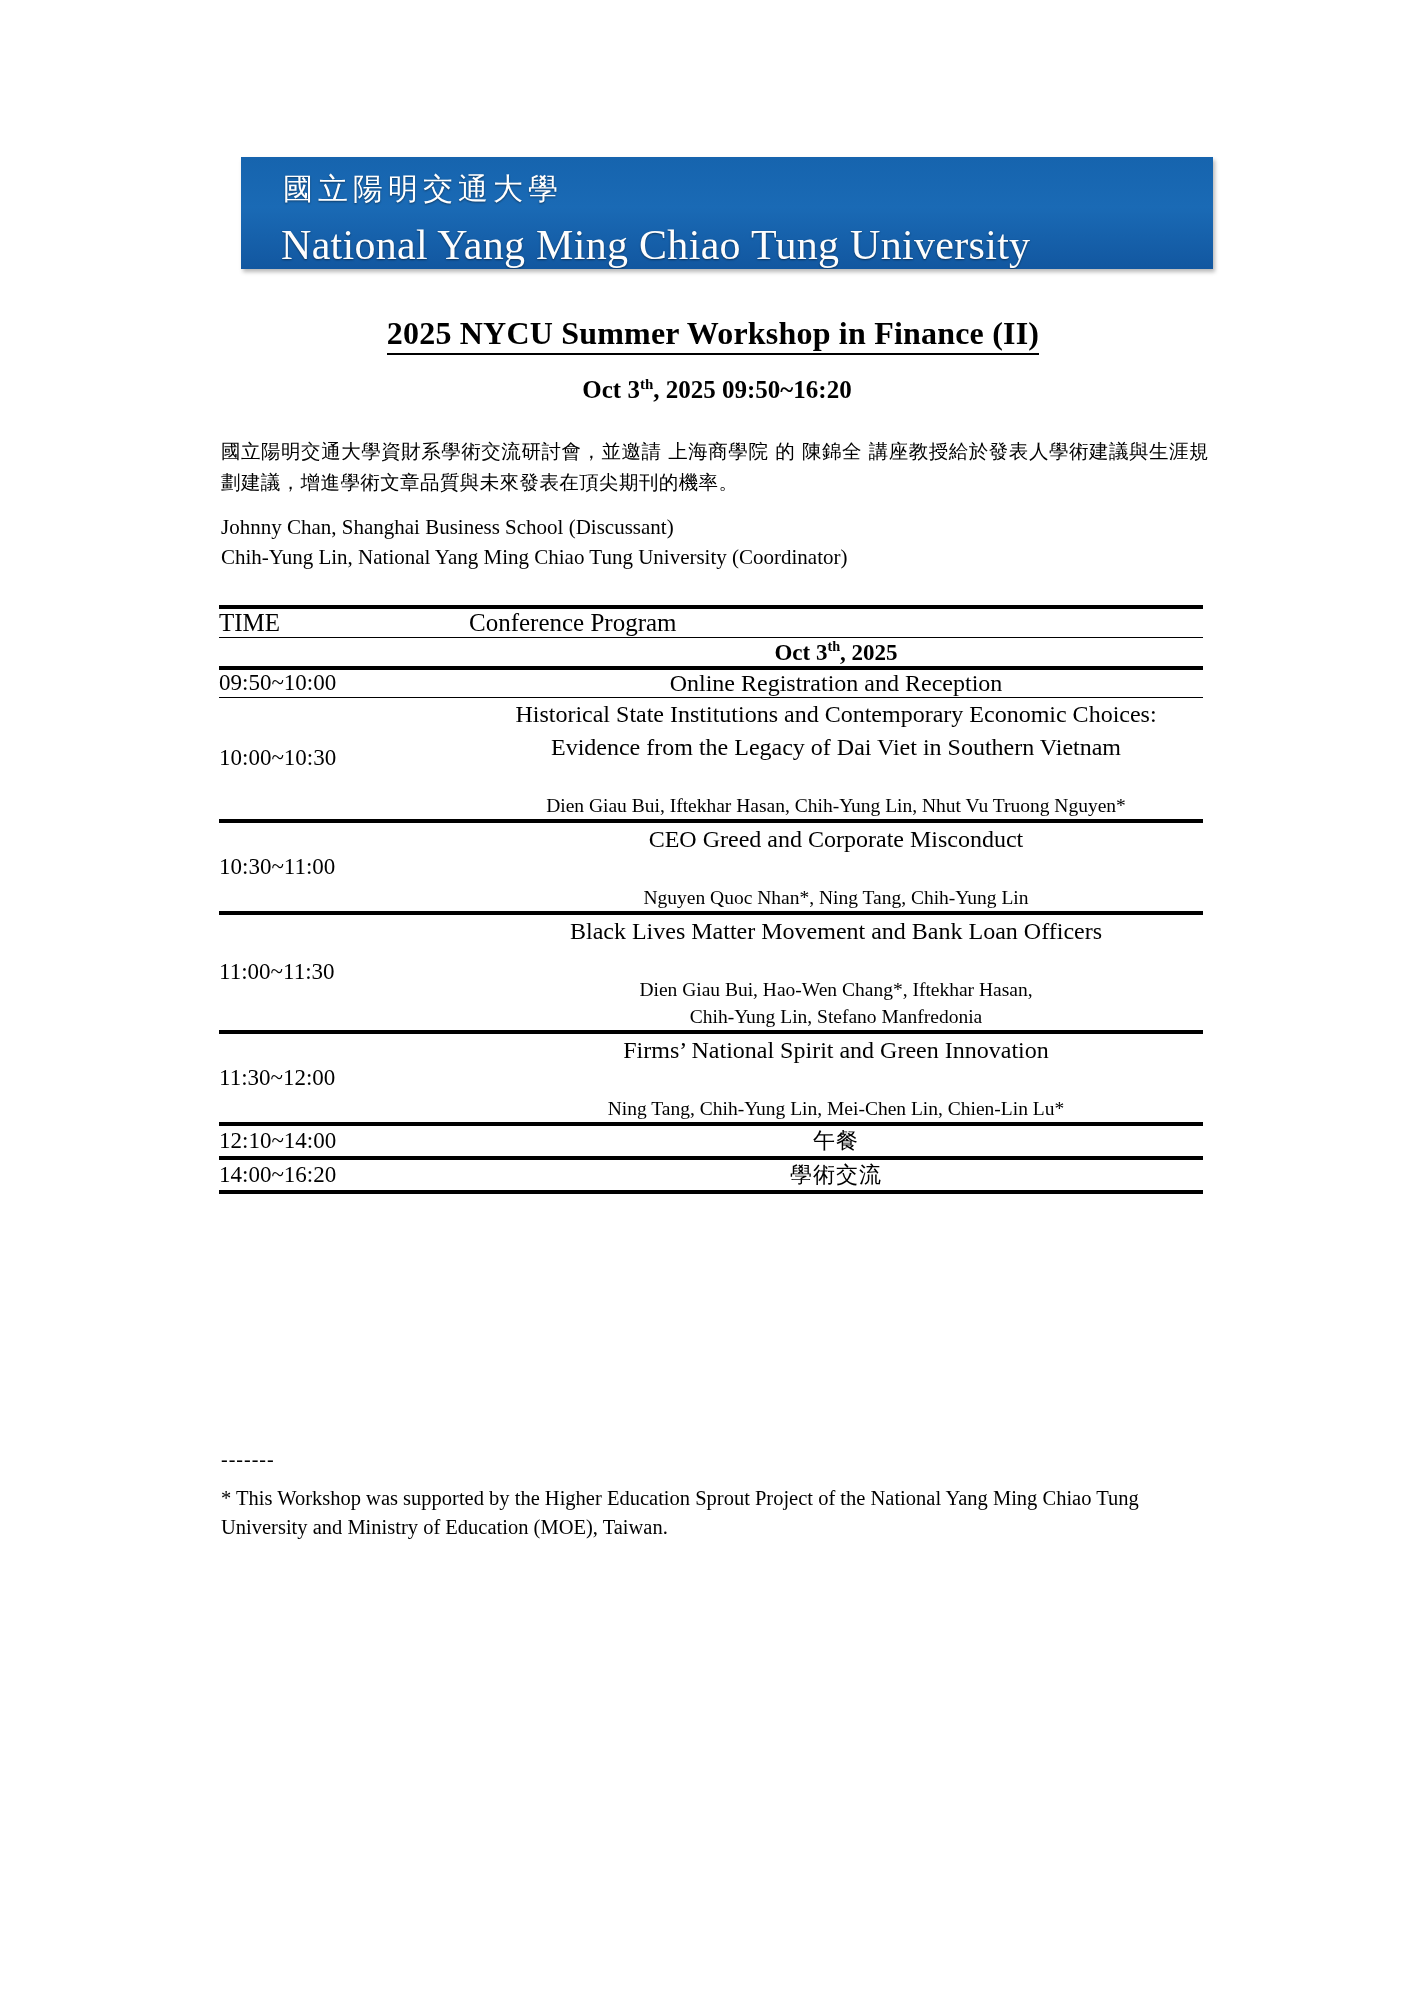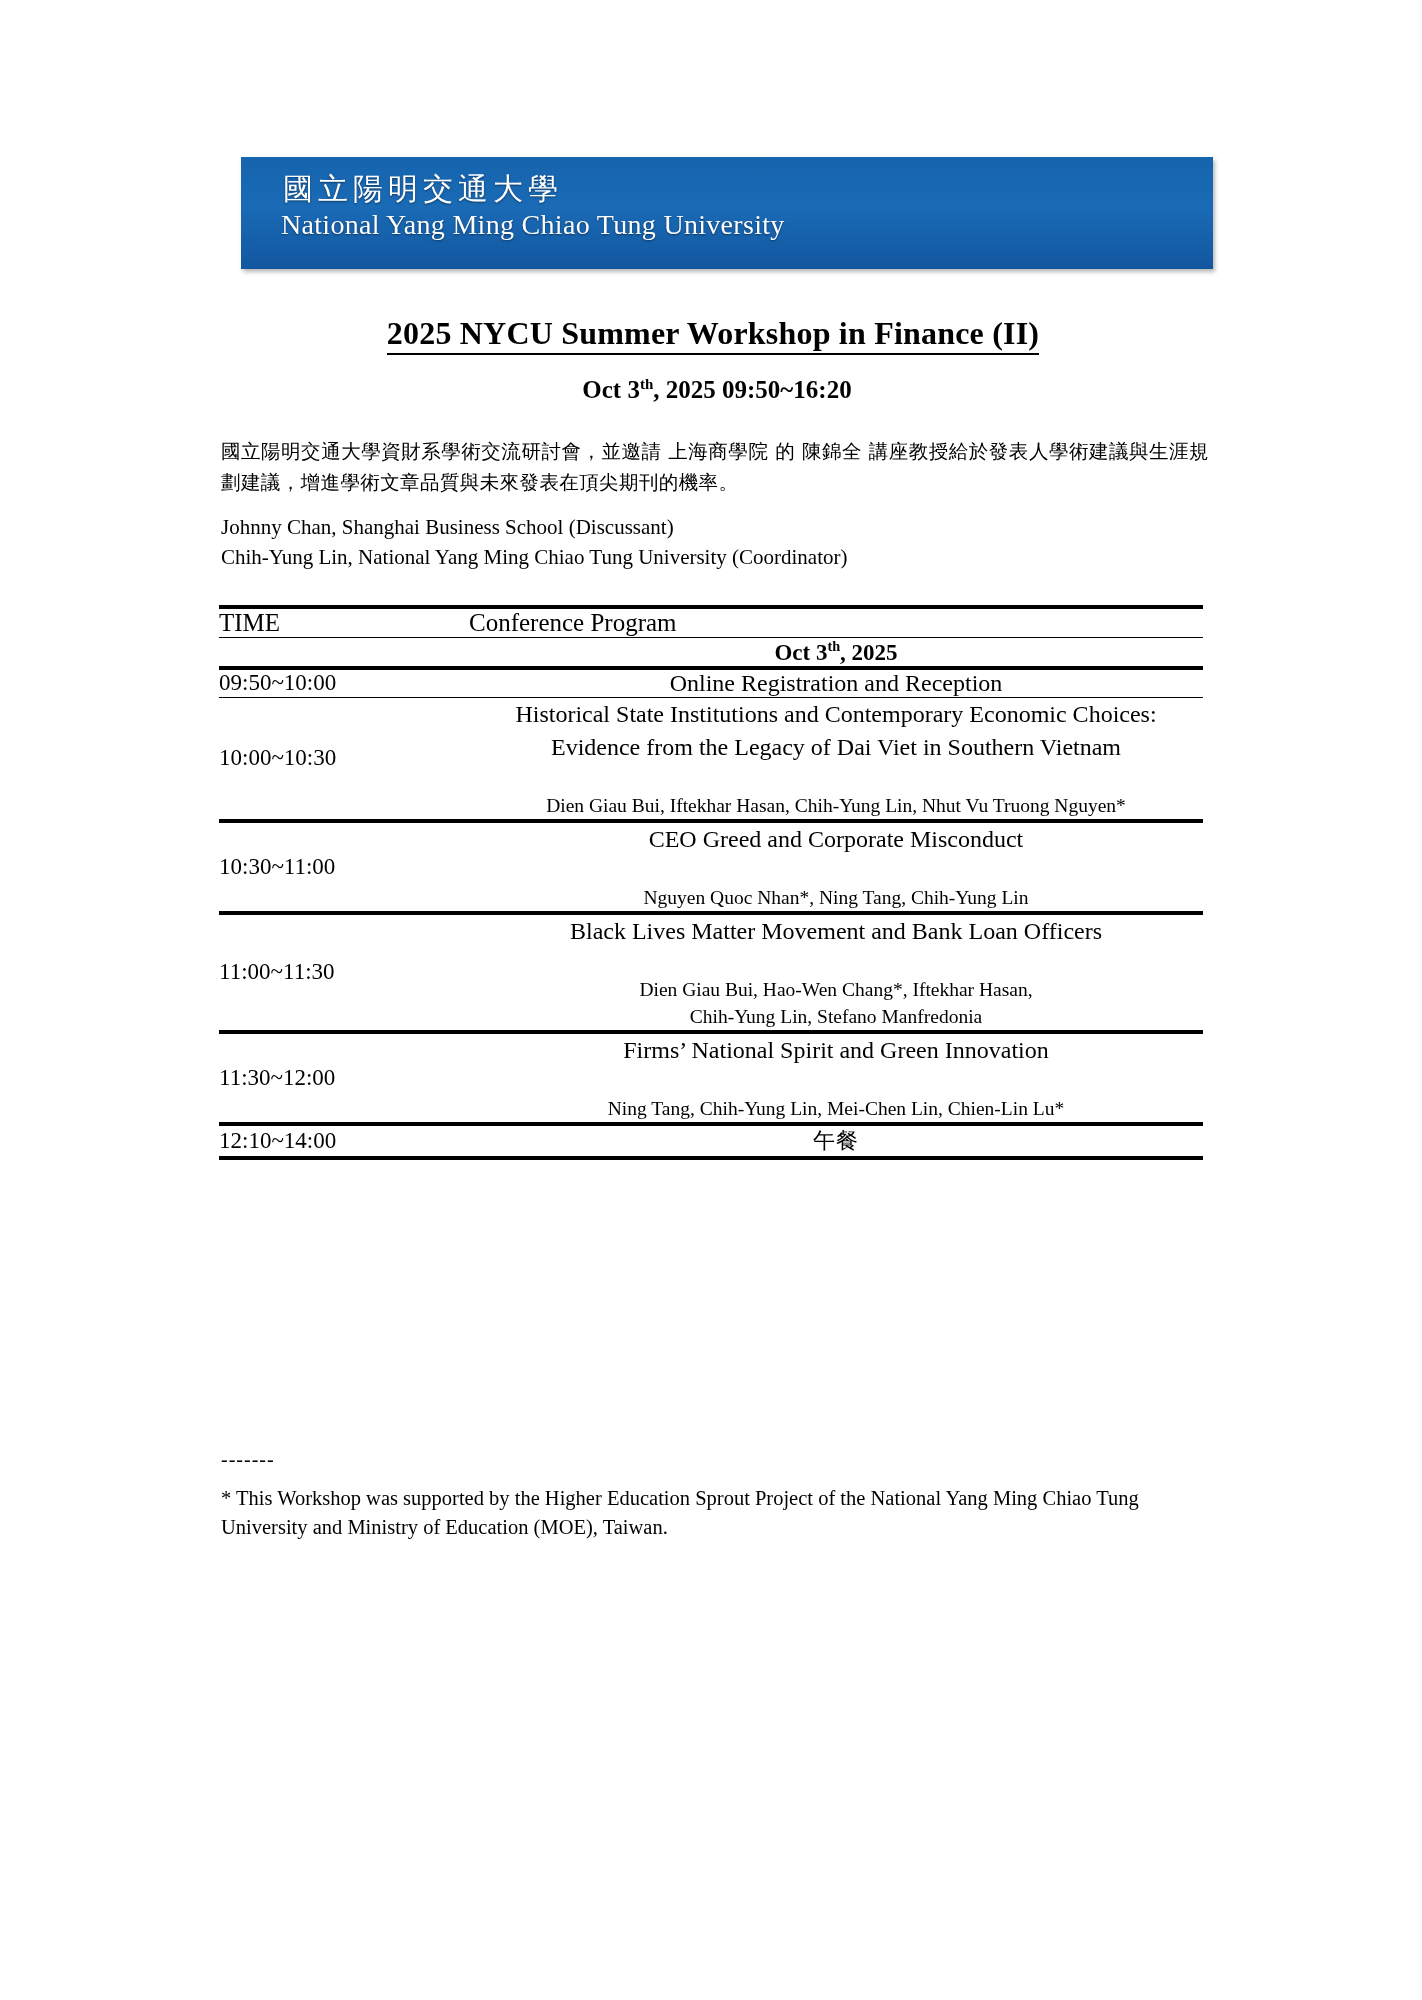--- a/index.html
+++ b/index.html
@@ -47,23 +47,23 @@
     font-family: "DejaVu Serif", serif;
     font-size: 30px;
     letter-spacing: 5px;
     color: #ffffff;
     text-shadow: 0 1px 2px rgba(0,0,0,0.45);
     white-space: nowrap;
   }
   .logo-en {
     position: absolute;
     left: 40px;
-    top: 52px;
+    top: 64px;
     font-family: "Liberation Serif", serif;
-    font-size: 28px;
+    font-size: 42px;
     font-weight: 400;
     letter-spacing: 0.3px;
     color: #fdfdfd;
     text-shadow: 0 1px 2px rgba(0,0,0,0.45);
     white-space: nowrap;
   }
 
   
   .doc-title {
     position: absolute;
@@ -279,20 +279,24 @@
             <div class="sess-title">Firms’ National Spirit and Green Innovation</div>
             <div class="sess-authors">Ning Tang, Chih-Yung Lin, Mei-Chen Lin, Chien-Lin Lu*</div>
           </td>
         </tr>
 
         <tr class="border-bottom-thick">
           <td class="cell-time">12:10~14:00</td>
           <td class="cell-cn">午餐</td>
         </tr>
 
+        <tr class="border-bottom-thick">
+          <td class="cell-time">14:00~16:20</td>
+          <td class="cell-cn">學術交流</td>
+        </tr>
       </tbody>
     </table>
 
     <div class="foot-dashes">-------</div>
     <div class="foot-note">* This Workshop was supported by the Higher Education Sprout Project of the National Yang Ming Chiao Tung University and Ministry of Education (MOE), Taiwan.</div>
 
   </div>
 </div>
 
 </body></html>

